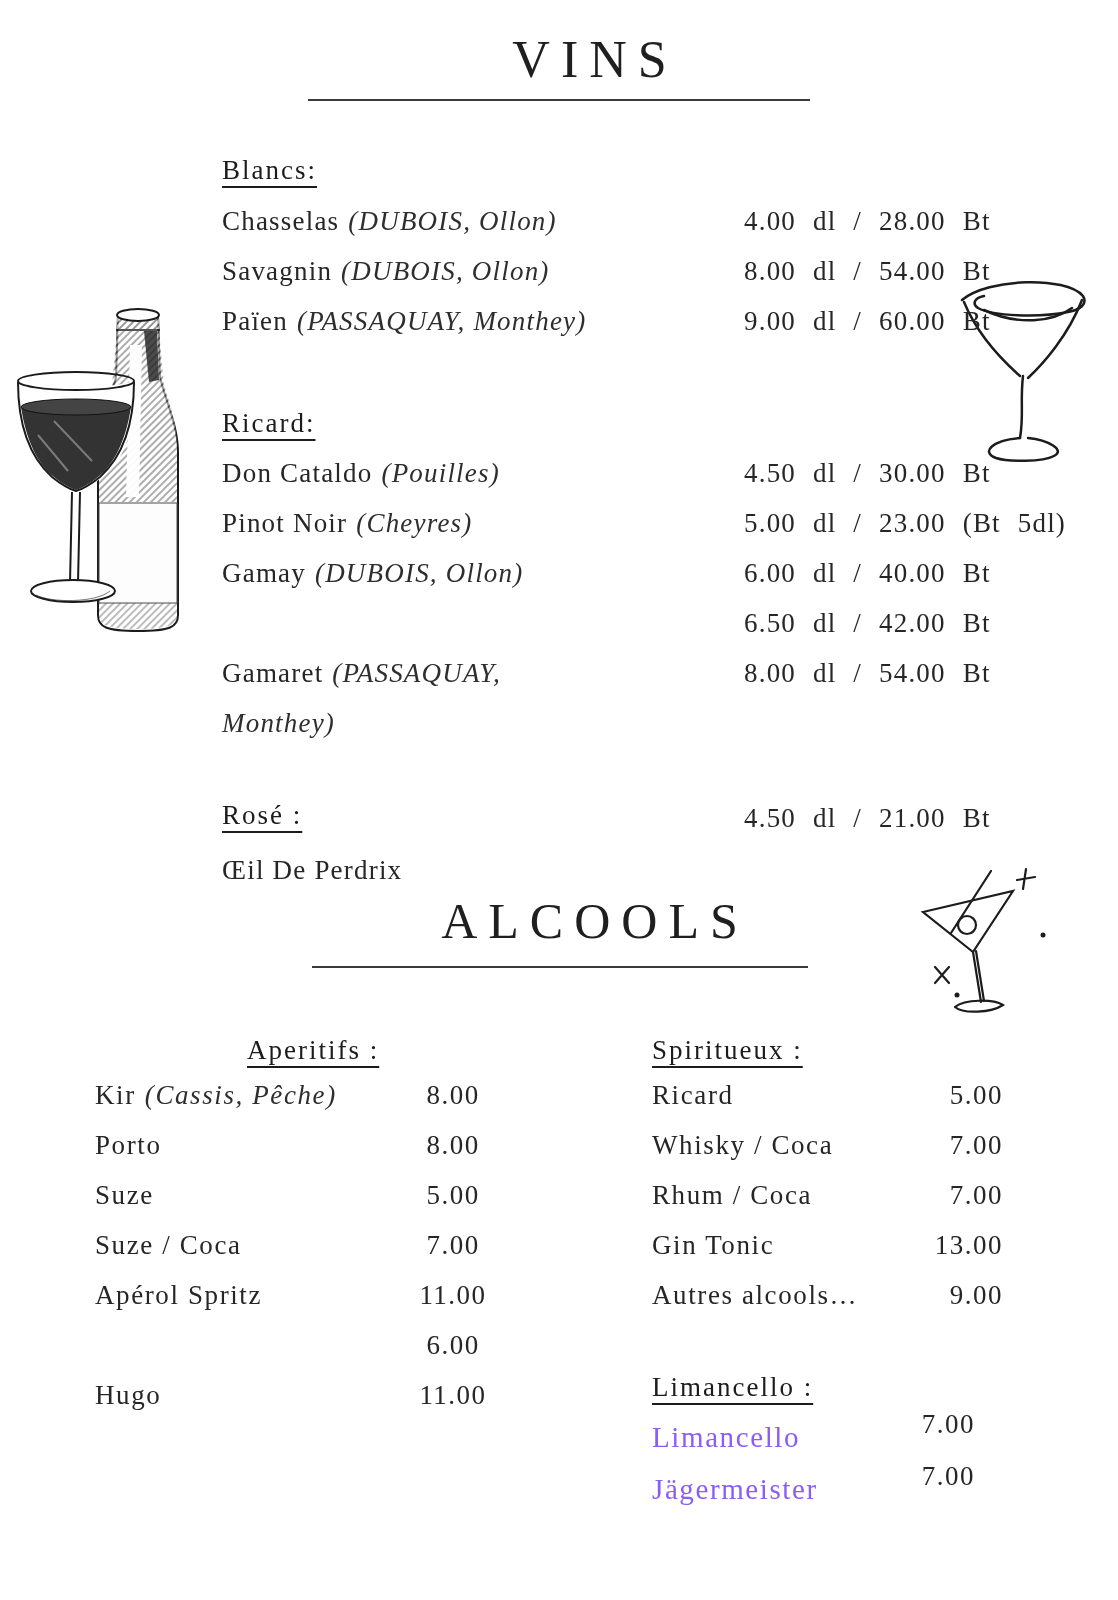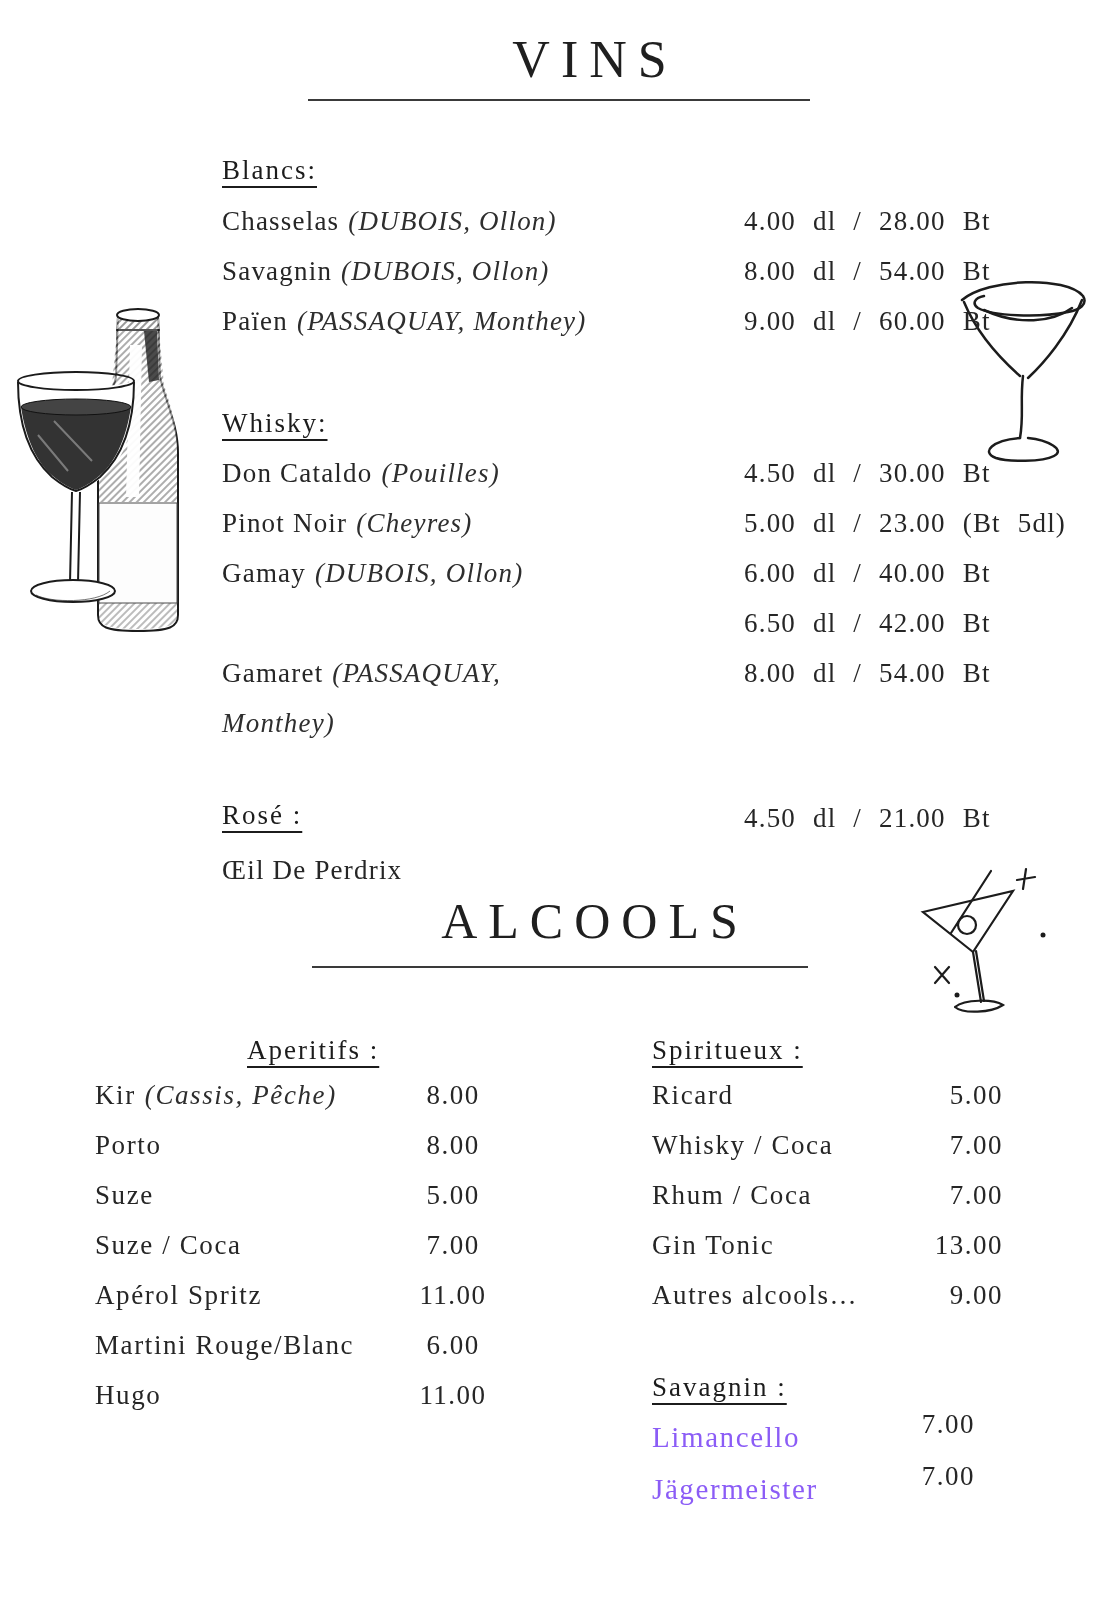--- a/index.html
+++ b/index.html
@@ -95,21 +95,21 @@
   </div>
   <div class="row" style="top:246px">
     <span class="vname"><span>Savagnin</span><i class="orig">(DUBOIS, Ollon)</i></span>
     <span class="vprice">8.00 dl / 54.00 Bt</span>
   </div>
   <div class="row" style="top:296px">
     <span class="vname"><span>Païen</span><i class="orig">(PASSAQUAY, Monthey)</i></span>
     <span class="vprice">9.00 dl / 60.00 Bt</span>
   </div>
 
-  <div class="shead" style="top:408px;left:222px">Whisky:</div>
+  <div class="shead" style="top:408px;left:222px">Ricard:</div>
 
   <div class="row" style="top:448px">
     <span class="vname"><span>Don Cataldo</span><i class="orig">(Pouilles)</i></span>
     <span class="vprice">4.50 dl / 30.00 Bt</span>
   </div>
   <div class="row" style="top:498px">
     <span class="vname"><span>Pinot Noir</span><i class="orig">(Cheyres)</i></span>
     <span class="vprice">5.00 dl / 23.00 (Bt 5dl)</span>
   </div>
   <div class="row" style="top:548px">
@@ -166,21 +166,20 @@
   </div>
   <div class="row" style="top:1220px">
     <span class="aname">Suze / Coca</span>
     <span class="aprice">7.00</span>
   </div>
   <div class="row" style="top:1270px">
     <span class="aname">Apérol Spritz</span>
     <span class="aprice">11.00</span>
   </div>
   <div class="row" style="top:1320px">
-    <span class="aname">Martini Rouge/Blanc</span>
     <span class="aprice">6.00</span>
   </div>
   <div class="row" style="top:1370px">
     <span class="aname">Hugo</span>
     <span class="aprice">11.00</span>
   </div>
 
   <div class="shead" style="top:1035px;left:652px">Spiritueux :</div>
 
   <div class="row" style="top:1070px">
@@ -197,21 +196,21 @@
   </div>
   <div class="row" style="top:1220px">
     <span class="sname">Gin Tonic</span>
     <span class="sprice">13.00</span>
   </div>
   <div class="row" style="top:1270px">
     <span class="sname">Autres alcools…</span>
     <span class="sprice">9.00</span>
   </div>
 
-  <div class="shead" style="top:1372px;left:652px">Savagnin :</div>
+  <div class="shead" style="top:1372px;left:652px">Limancello :</div>
 
   <div class="row" style="top:1412px">
     <span class="dname">Limancello</span>
     <span class="dprice">7.00</span>
   </div>
   <div class="row" style="top:1464px">
     <span class="dname">Jägermeister</span>
     <span class="dprice">7.00</span>
   </div>
 

